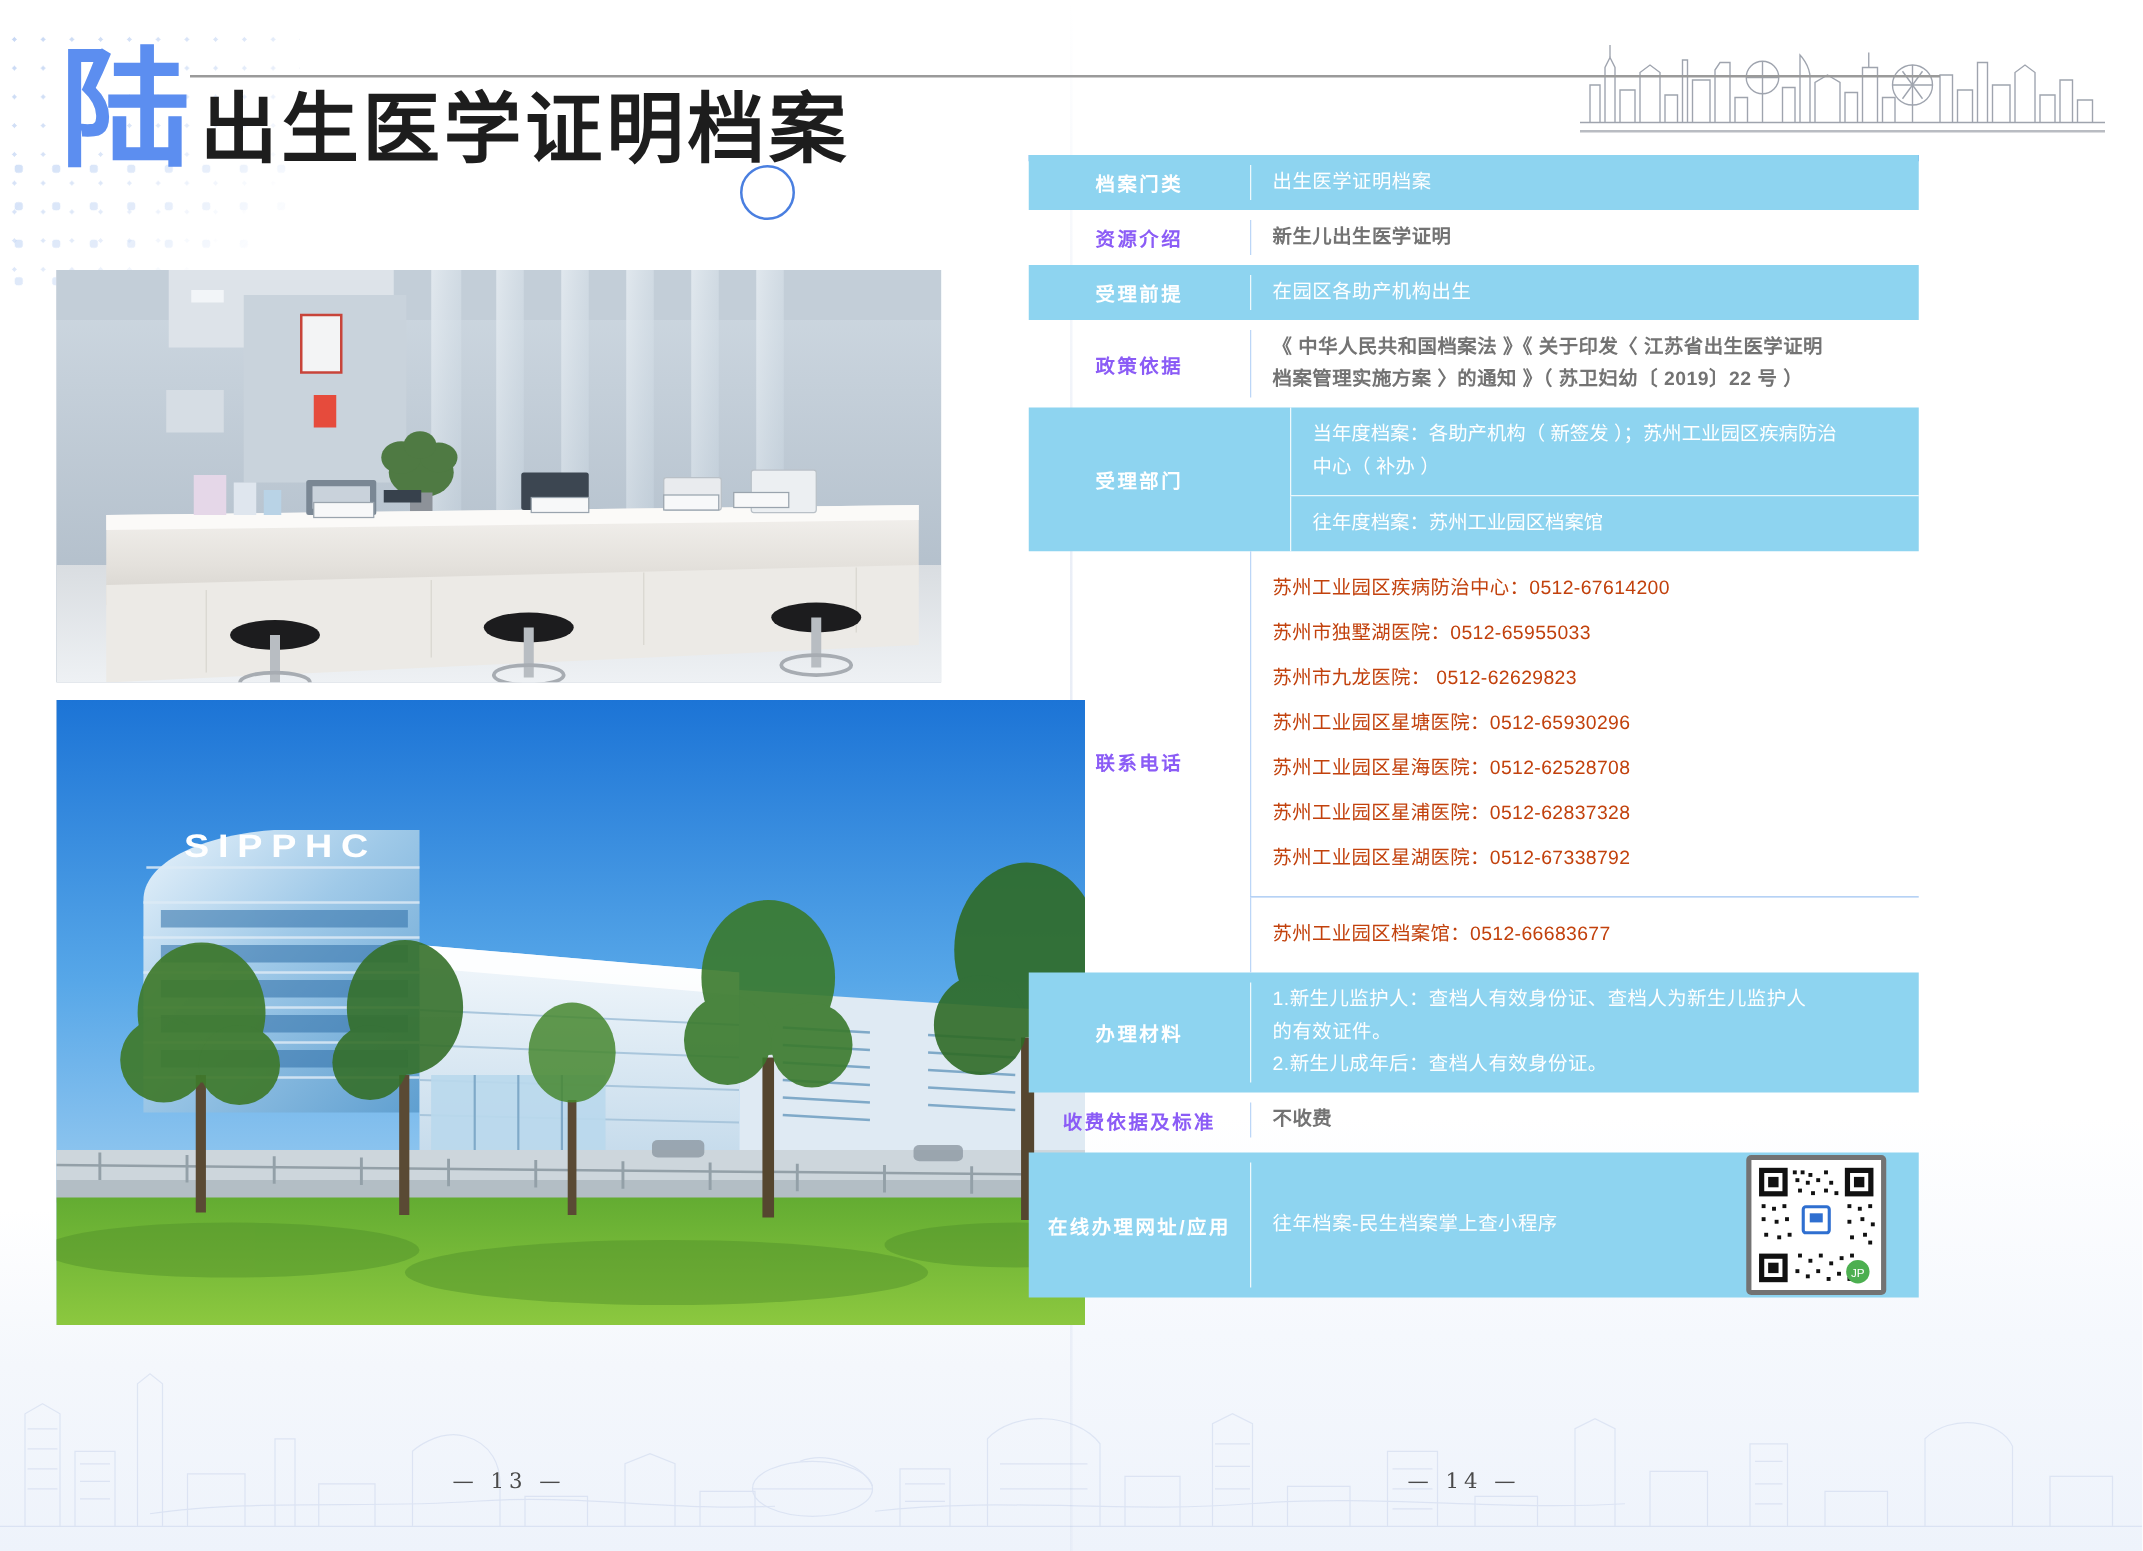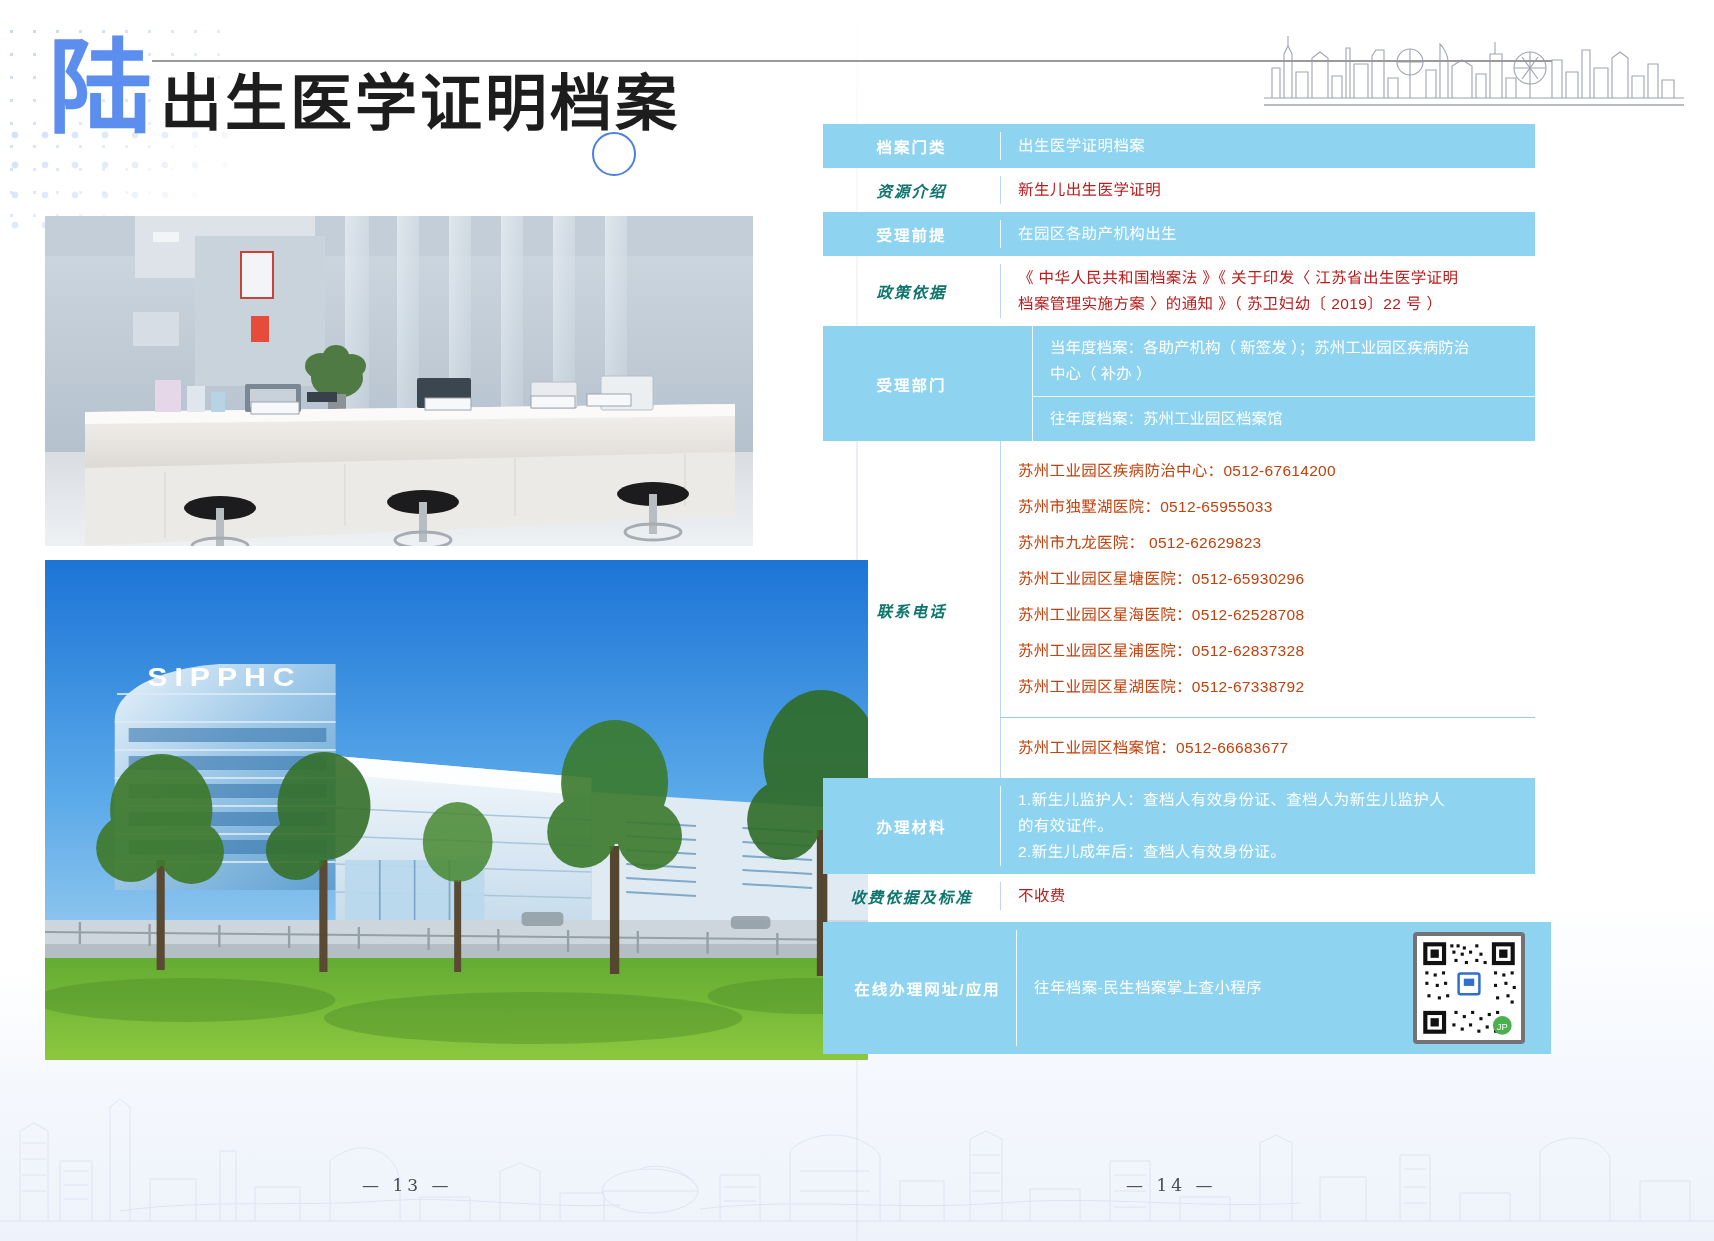--- a/index.html
+++ b/index.html
@@ -66,22 +66,22 @@
   .row .val{flex:1 1 auto;display:flex;flex-direction:column;justify-content:center;
     padding:9px 0 9px 18px;font-size:15.5px;line-height:26px;letter-spacing:.4px;}
   
   .r-fill{background:#8ed4f0;}
   .r-fill .lbl{color:#ffffff;}
   .r-fill .val{color:#ffffff;}
   .r-fill .lbl, .r-fill .val{position:relative;}
   .r-fill .val::before{content:"";position:absolute;left:0;top:8px;bottom:8px;width:1px;background:rgba(255,255,255,.85);}
   
   .r-plain{background:transparent;}
-  .r-plain .lbl{color:#0f766e;font-style:italic;}
-  .r-plain .val{color:#b91c1c;}
+  .r-plain .lbl{color:#8b5cf6;}
+  .r-plain .val{color:#737373;font-weight:bold;}
   .r-plain .val{position:relative;}
   .r-plain .val::before{content:"";position:absolute;left:0;top:8px;bottom:8px;width:1px;background:#bcd6f7;}
 
   .sub-rows{flex:1 1 auto;display:flex;flex-direction:column;margin-left:32px;}
   .sub-rows .sub{padding:9px 0 9px 18px;font-size:15.5px;line-height:26px;position:relative;color:#fff;}
   .sub-rows .sub + .sub{border-top:1px solid rgba(255,255,255,.8);}
   .sub-rows .sub::before{content:"";position:absolute;left:0;top:0;bottom:0;width:1px;background:rgba(255,255,255,.85);}
 
   .phone-rows{flex:1 1 auto;display:flex;flex-direction:column;position:relative;}
   .phone-rows .pgroup{padding:12px 0 12px 18px;position:relative;}
@@ -461,21 +461,21 @@
       </div>
     </div>
 
     <div class="row r-plain">
       <div class="lbl">收费依据及标准</div>
       <div class="val">不收费</div>
     </div>
 
     <div class="spacer-gap"></div>
 
-    <div class="row r-fill row-online" style="height:132px;padding-left:16px;">
+    <div class="row r-fill row-online" style="height:116px;">
       <div class="lbl">在线办理网址/应用</div>
       <div class="val">往年档案-民生档案掌上查小程序</div>
       <div class="qr-wrap">
         <svg viewBox="0 0 100 100" xmlns="http://www.w3.org/2000/svg">
           <rect width="100" height="100" fill="#ffffff"></rect>
           <g fill="#111">
             <rect x="6" y="6" width="22" height="22"></rect>
               <rect x="10" y="10" width="14" height="14" fill="#fff"></rect>
               <rect x="13" y="13" width="8" height="8"></rect>
             <rect x="72" y="6" width="22" height="22"></rect>

